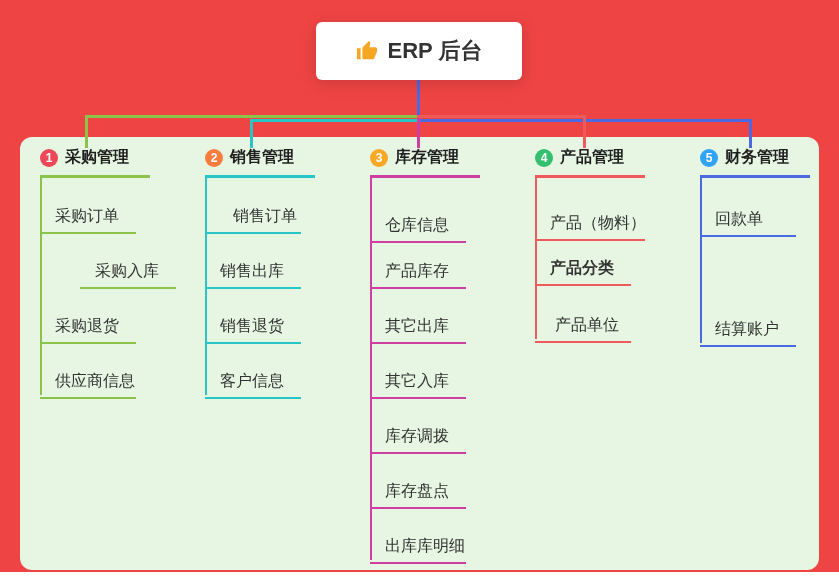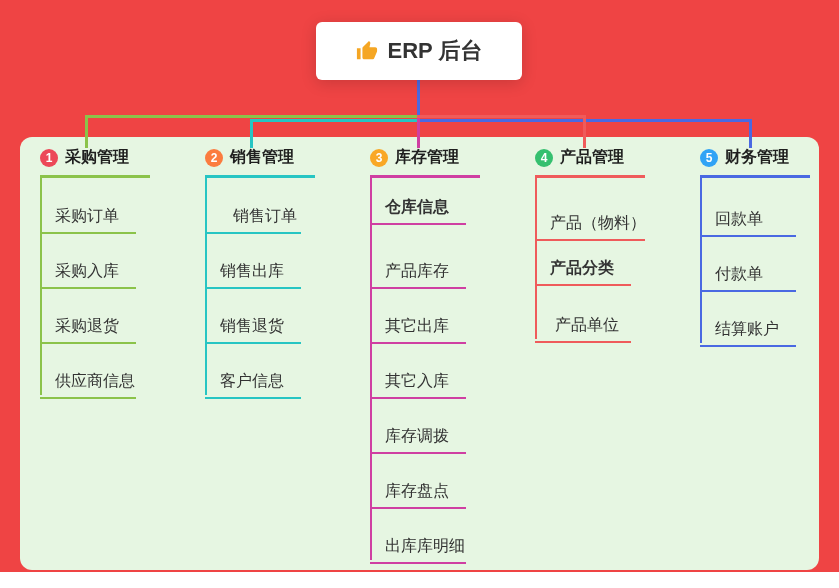--- a/index.html
+++ b/index.html
@@ -48,21 +48,21 @@
     <span>ERP 后台</span>
   </div>
 
   <div class="branch" style="left:40px">
     <div class="bheader" style="border-bottom-color: rgb(139, 195, 74);">
       <span class="badge" style="background-color: rgb(236, 72, 88);">1</span>
       <span class="blabel">采购管理</span>
     </div>
     <div class="trunk" style="height: 219px; border-left-color: rgb(139, 195, 74);"></div>
     <div class="child" style="top: 59px; border-bottom-color: rgb(139, 195, 74);">采购订单</div>
-    <div class="child" style="top: 114px; border-bottom-color: rgb(139, 195, 74);">采购入库</div>
+    <div class="child" style="top: 114px; border-bottom-color: rgb(139, 195, 74); margin-left: 40px;">采购入库</div>
     <div class="child" style="top: 169px; border-bottom-color: rgb(139, 195, 74);">采购退货</div>
     <div class="child" style="top: 224px; border-bottom-color: rgb(139, 195, 74);">供应商信息</div>
   </div>
 
   <div class="branch" style="left:205px">
     <div class="bheader" style="border-bottom-color: rgb(39, 197, 195);">
       <span class="badge" style="background-color: rgb(251, 124, 63);">2</span>
       <span class="blabel">销售管理</span>
     </div>
     <div class="trunk" style="height: 219px; border-left-color: rgb(39, 197, 195);"></div>
@@ -71,21 +71,21 @@
     <div class="child" style="top: 169px; border-bottom-color: rgb(39, 197, 195);">销售退货</div>
     <div class="child" style="top: 224px; border-bottom-color: rgb(39, 197, 195);">客户信息</div>
   </div>
 
   <div class="branch" style="left:370px">
     <div class="bheader" style="border-bottom-color: rgb(207, 63, 162);">
       <span class="badge" style="background-color: rgb(249, 168, 37);">3</span>
       <span class="blabel">库存管理</span>
     </div>
     <div class="trunk" style="height: 384px; border-left-color: rgb(207, 63, 162);"></div>
-    <div class="child" style="top: 50px; border-bottom-color: rgb(207, 63, 162); font-weight: bold;">仓库信息</div>
+    <div class="child" style="top: 68px; border-bottom-color: rgb(207, 63, 162);">仓库信息</div>
     <div class="child" style="top: 114px; border-bottom-color: rgb(207, 63, 162);">产品库存</div>
     <div class="child" style="top: 169px; border-bottom-color: rgb(207, 63, 162);">其它出库</div>
     <div class="child" style="top: 224px; border-bottom-color: rgb(207, 63, 162);">其它入库</div>
     <div class="child" style="top: 279px; border-bottom-color: rgb(207, 63, 162);">库存调拨</div>
     <div class="child" style="top: 334px; border-bottom-color: rgb(207, 63, 162);">库存盘点</div>
     <div class="child" style="top: 389px; border-bottom-color: rgb(207, 63, 162);">出库库明细</div>
   </div>
 
   <div class="branch" style="left:535px">
     <div class="bheader" style="border-bottom-color: rgb(239, 91, 91);">
@@ -98,17 +98,16 @@
     <div class="child" style="top: 168px; border-bottom-color: rgb(239, 91, 91); padding-left: 20px;">产品单位</div>
   </div>
 
   <div class="branch" style="left:700px">
     <div class="bheader" style="border-bottom-color: rgb(74, 105, 226);">
       <span class="badge" style="background-color: rgb(49, 163, 245);">5</span>
       <span class="blabel">财务管理</span>
     </div>
     <div class="trunk" style="height: 167px; border-left-color: rgb(74, 105, 226);"></div>
     <div class="child" style="top: 62px; border-bottom-color: rgb(74, 105, 226);">回款单</div>
-    <div class="child" style="top: 117px; border-bottom-color: rgb(74, 105, 226);">付款单</div>
     <div class="child" style="top: 172px; border-bottom-color: rgb(74, 105, 226);">结算账户</div>
   </div>
 
 </div>
 
 </body></html>

